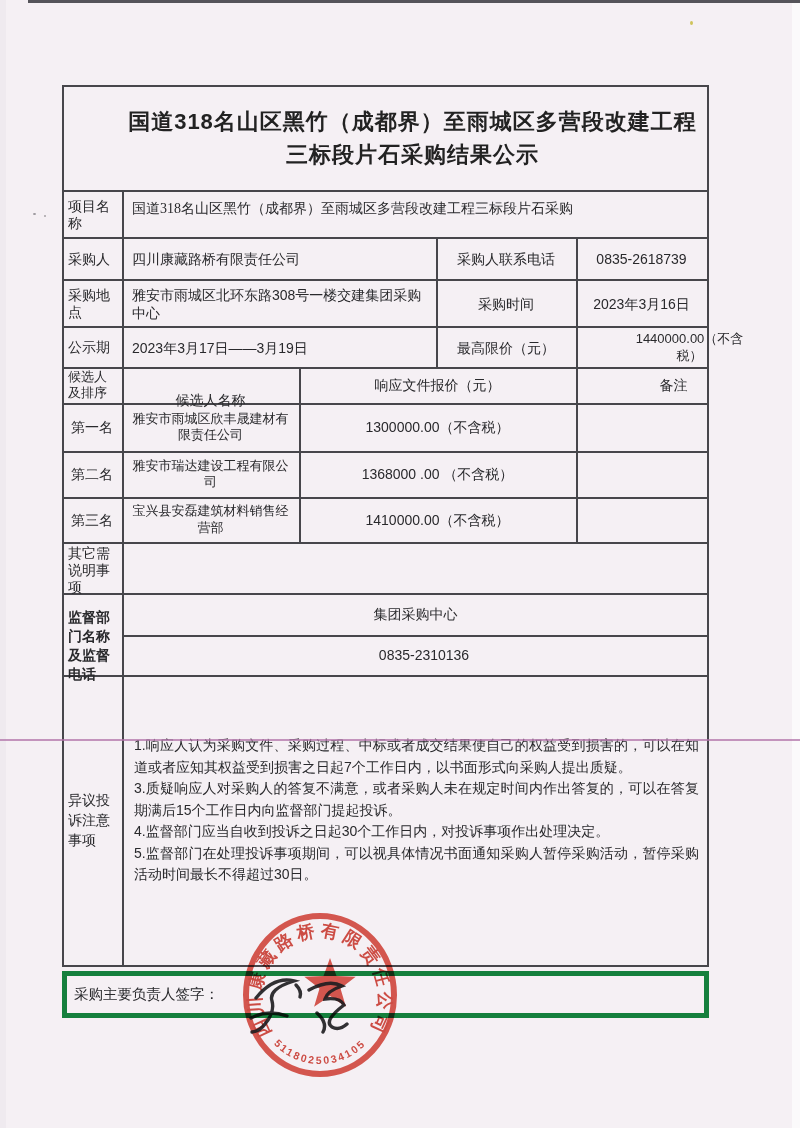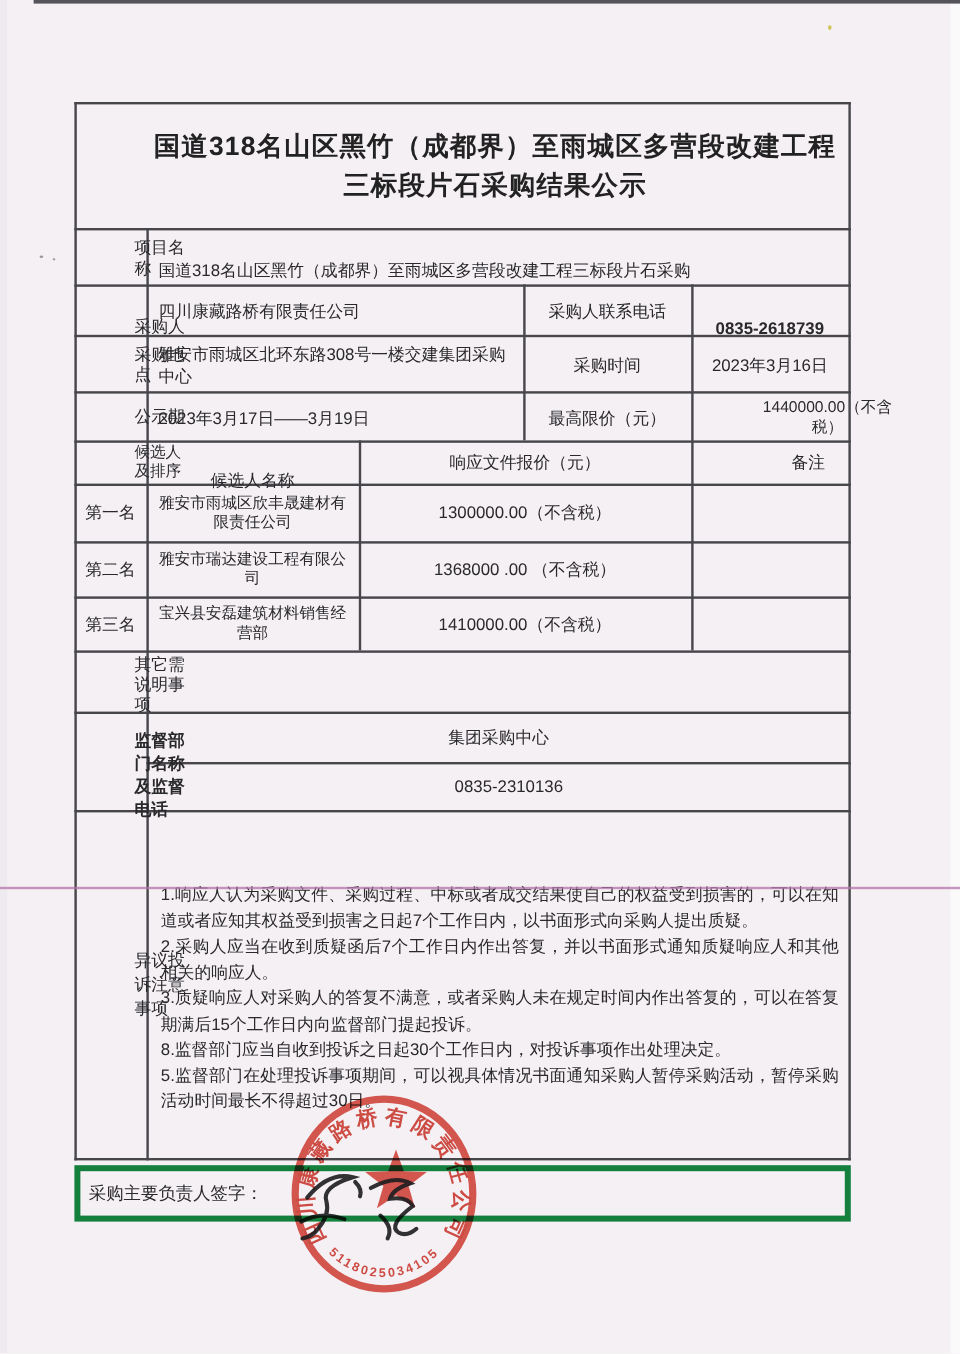--- a/index.html
+++ b/index.html
@@ -18,21 +18,21 @@
   .speck { position: absolute; border-radius: 50%; }
 
   .tbl { position: absolute; left: 62px; top: 85px; width: 647px; height: 882px; }
   .ln { position: absolute; background: #47464b; }
   .hl { height: 2px; left: 0; width: 647px; }
   .vl { width: 2px; }
 
   .cell { position: absolute; display: flex; align-items: center; font-size: 14px; line-height: 18px; }
   .cell.left { justify-content: flex-start; padding-left: 8px; padding-right: 4px; }
   .cell.center { justify-content: center; text-align: center; padding: 0 3px; }
-  .lbl { padding-left: 4px; padding-right: 2px; line-height: 17px; align-items: center; margin-left: 44px; }
+  .lbl { padding-left: 4px; padding-right: 2px; line-height: 17px; align-items: center; }
 
   .title-box { position: absolute; left: 2px; top: 2px; width: 697px; height: 102px;
     display: flex; flex-direction: column; justify-content: center; align-items: center; }
   .title-box div { font-size: 22px; font-weight: bold; letter-spacing: 1px; line-height: 33px; color: #222; }
 
   .obj-content { position: absolute; display: block; padding: 58px 8px 0 10px; font-size: 14px; line-height: 21.5px; text-align: justify; }
   .obj-content div { margin: 0; }
 
   .sign-box { position: absolute; left: 62px; top: 971px; width: 647px; height: 47px;
     border: 5px solid #15803d; display: flex; align-items: center; padding-left: 7px; font-size: 14.5px; }
@@ -75,26 +75,26 @@
     <div class="ln vl" style="left:374px;top:152px;height:130px;"></div>
     <div class="ln vl" style="left:514px;top:152px;height:305px;"></div>
     <div class="ln vl" style="left:237px;top:282px;height:175px;"></div>
 
     <div class="title-box">
       <div>国道318名山区黑竹（成都界）至雨城区多营段改建工程</div>
       <div>三标段片石采购结果公示</div>
     </div>
 
     <div class="cell lbl" style="left:2px;top:107px;width:56px;height:45px;">项目名称</div>
-    <div class="cell left" style="left:62px;top:123px;width:583px;height:34px;">国道318名山区黑竹（成都界）至雨城区多营段改建工程三标段片石采购</div>
+    <div class="cell left" style="left:62px;top:107px;width:583px;height:34px;font-family:Liberation Serif, serif;">国道318名山区黑竹（成都界）至雨城区多营段改建工程三标段片石采购</div>
 
-    <div class="cell lbl" style="left:2px;top:167px;width:56px;height:40px;">采购人</div>
+    <div class="cell lbl" style="left:2px;top:154px;width:56px;height:40px;">采购人</div>
     <div class="cell left" style="left:62px;top:154px;width:310px;height:40px;">四川康藏路桥有限责任公司</div>
     <div class="cell center" style="left:376px;top:154px;width:136px;height:40px;">采购人联系电话</div>
-    <div class="cell center" style="left:516px;top:168px;width:127px;height:40px;font-weight:bold;">0835-2618739</div>
+    <div class="cell center" style="left:516px;top:154px;width:127px;height:40px;">0835-2618739</div>
 
     <div class="cell lbl" style="left:2px;top:196px;width:56px;height:45px;">采购地点</div>
     <div class="cell left" style="left:62px;top:196px;width:310px;height:45px;">雅安市雨城区北环东路308号一楼交建集团采购中心</div>
     <div class="cell center" style="left:376px;top:196px;width:136px;height:45px;">采购时间</div>
     <div class="cell center" style="left:516px;top:196px;width:127px;height:45px;">2023年3月16日</div>
 
     <div class="cell lbl" style="left:2px;top:243px;width:56px;height:39px;">公示期</div>
     <div class="cell left" style="left:62px;top:243px;width:310px;height:39px;">2023年3月17日——3月19日</div>
     <div class="cell center" style="left:376px;top:243px;width:136px;height:39px;">最高限价（元）</div>
     <div class="cell center small13" style="left:516px;top:243px;width:127px;height:39px;margin-left:48px;">1440000.00（不含税）</div>
@@ -122,23 +122,22 @@
     <div class="cell lbl" style="left:2px;top:459px;width:56px;height:49px;align-items:flex-start;padding-top:1px;">其它需说明事项</div>
     <div class="cell left" style="left:62px;top:459px;width:583px;height:49px;"></div>
 
     <div class="cell lbl" style="left:2px;top:522px;width:56px;height:78px;line-height:19px;font-weight:bold;">监督部门名称及监督电话</div>
     <div class="cell center" style="left:62px;top:510px;width:583px;height:38px;">集团采购中心</div>
     <div class="cell center" style="left:62px;top:552px;width:583px;height:36px;padding-left:20px;">0835-2310136</div>
 
     <div class="cell lbl" style="left:2px;top:592px;width:56px;height:286px;line-height:20px;">异议投诉注意事项</div>
     <div class="obj-content" style="left:62px;top:592px;width:583px;height:286px;">
       <div>1.响应人认为采购文件、采购过程、中标或者成交结果使自己的权益受到损害的，可以在知道或者应知其权益受到损害之日起7个工作日内，以书面形式向采购人提出质疑。</div>
-      <div>2.采购人应当在收到质疑函后7个工作日内作出答复，并以书面形式通知质疑响应人和其他相关的响应人。</div>
       <div>3.质疑响应人对采购人的答复不满意，或者采购人未在规定时间内作出答复的，可以在答复期满后15个工作日内向监督部门提起投诉。</div>
-      <div>8.监督部门应当自收到投诉之日起30个工作日内，对投诉事项作出处理决定。</div>
+      <div>4.监督部门应当自收到投诉之日起30个工作日内，对投诉事项作出处理决定。</div>
       <div>5.监督部门在处理投诉事项期间，可以视具体情况书面通知采购人暂停采购活动，暂停采购活动时间最长不得超过30日。</div>
     </div>
   </div>
 
   <div class="sign-box">
     <span>采购主要负责人签字：</span>
   </div>
 
   <svg class="overlay-svg" viewBox="0 0 800 1128">
     <g opacity="0.88">

